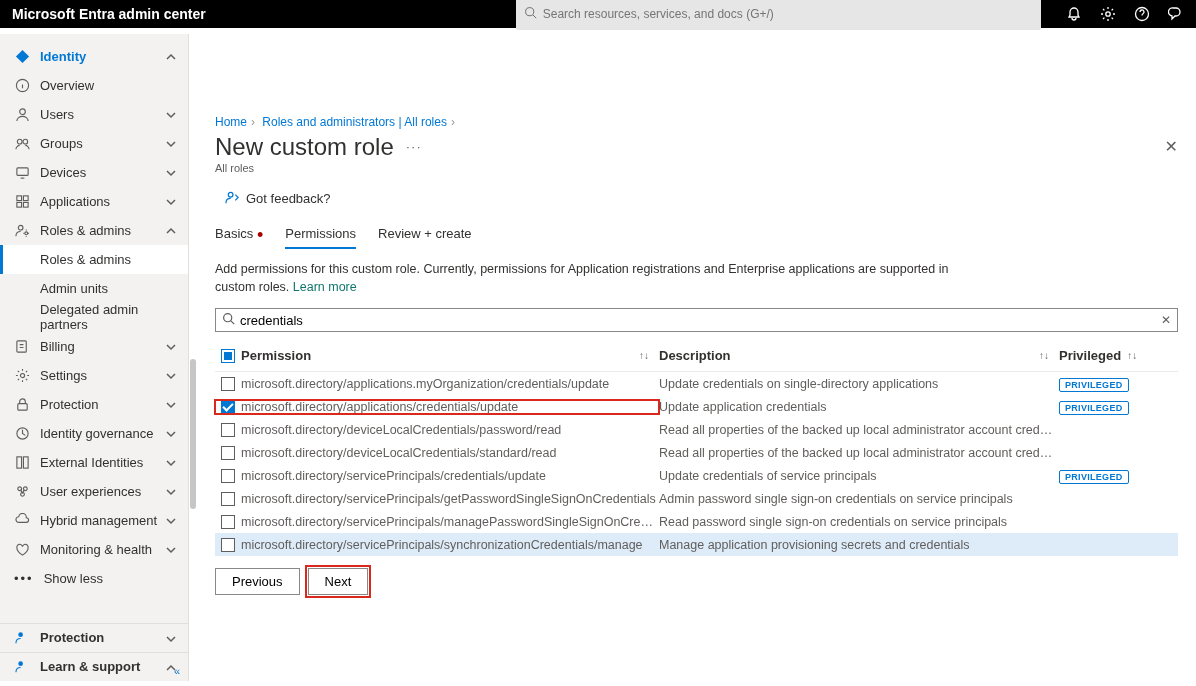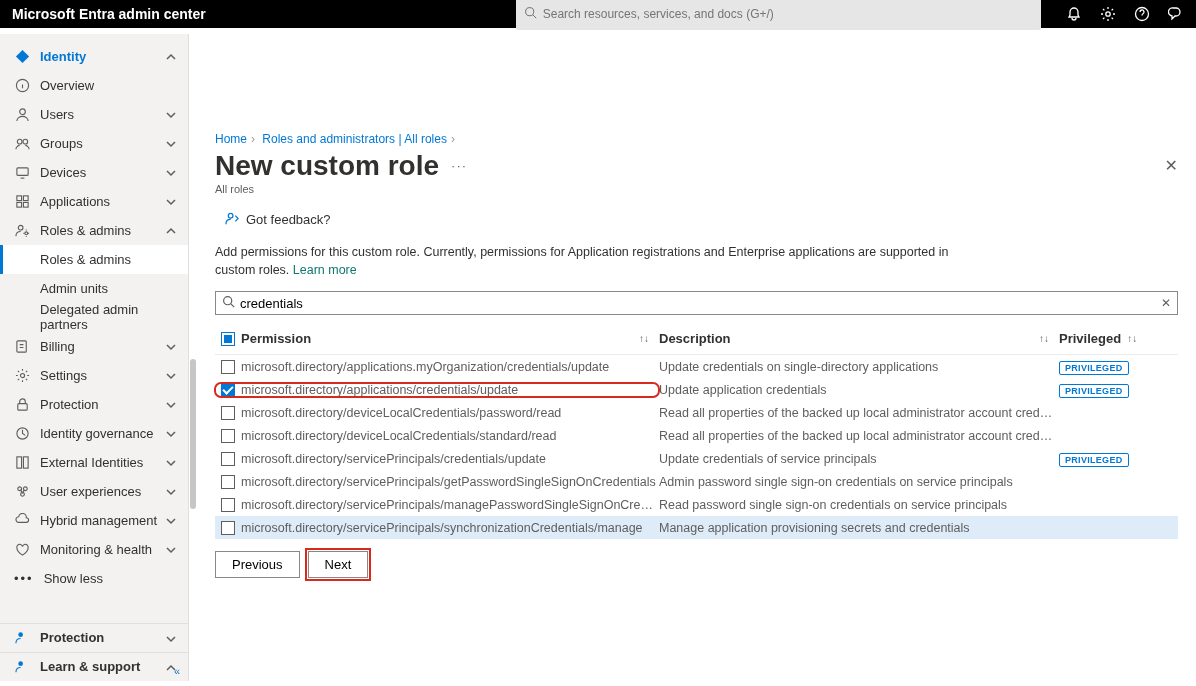--- a/index.html
+++ b/index.html
@@ -36,21 +36,21 @@
   
   .vscroll { width: 8px; background: #f3f2f1; position: relative; }
   .vscroll-thumb { position: absolute; top: 2px; left: 1px; width: 6px; height: 150px; background: #c8c6c4; border-radius: 3px; }
   
   
   .main { flex: 1; padding: 8px 18px 12px 18px; display: flex; flex-direction: column; }
   .breadcrumb { font-size: 12px; color: #605e5c; margin-bottom: 4px; }
   .breadcrumb a { color: #0078d4; text-decoration: none; }
   .breadcrumb .sep { margin: 0 4px; color: #a19f9d; }
   .title-row { display: flex; align-items: center; }
-  .title { font-size: 28px; font-weight: 700; }
+  .title { font-size: 24px; font-weight: 400; }
   .title-dots { margin-left: 12px; color: #605e5c; letter-spacing: 1px; cursor: pointer; }
   .close-x { margin-left: auto; font-size: 16px; color: #605e5c; cursor: pointer; }
   .subtitle { font-size: 11px; color: #605e5c; margin-top: 1px; margin-bottom: 10px; }
   .feedback { display: flex; align-items: center; gap: 6px; font-size: 13px; color: #323130; margin: 6px 0 14px 10px; cursor: pointer; }
   .feedback svg { width: 15px; height: 15px; stroke: #0078d4; fill: none; stroke-width: 1.3; }
   
   .tabs { display: flex; gap: 22px; border-bottom: 1px solid transparent; margin-bottom: 10px; }
   .tab { padding: 4px 0 6px 0; font-size: 13px; color: #323130; cursor: pointer; }
   .tab.active { border-bottom: 2px solid #0078d4; color: #323130; font-weight: 400; }
   .tab .dot { color: #a80000; font-size: 18px; line-height: 6px; vertical-align: middle; }
@@ -76,21 +76,21 @@
   .row { display: flex; align-items: center; height: 23px; font-size: 12.5px; color: #605e5c; border-bottom: 0; }
   .row.hovered { background: #deecf9; }
   .row .col-cb { width: 26px; display: flex; justify-content: center; }
   .row .col-perm { width: 418px; white-space: nowrap; overflow: hidden; text-overflow: ellipsis; }
   .row .col-desc { width: 400px; white-space: nowrap; overflow: hidden; text-overflow: ellipsis; }
   .row .col-priv { width: 88px; }
   .cb { width: 14px; height: 14px; border: 1px solid #605e5c; background: #fff; display: flex; align-items: center; justify-content: center; }
   .cb.checked { background: #0078d4; border-color: #0078d4; }
   .cb.checked::after { content: ""; width: 8px; height: 4px; border-left: 2px solid #fff; border-bottom: 2px solid #fff; transform: rotate(-45deg); margin-top: -2px; }
   .priv-badge { border: 1px solid #0078d4; color: #0078d4; font-size: 9px; padding: 1px 5px; border-radius: 2px; font-weight: 600; letter-spacing: 0.3px; }
-  .row-highlight { outline: 2px solid #d9291c; outline-offset: -1px; border-radius: 6px; }
+  .row-highlight { outline: 2px solid #d9291c; outline-offset: -1px; }
   
   .footer-btns { margin-top: auto; padding-top: 12px; display: flex; gap: 8px; }
   .btn { border: 1px solid #8a8886; background: #fff; padding: 5px 16px; font-size: 13px; cursor: pointer; }
   .btn.next-hl { outline: 2px solid #d9291c; outline-offset: 1px; }
 </style>
 </head>
 <body>
 
 <div class="topbar">
   <span class="brand">Microsoft Entra admin center</span>
@@ -372,20 +372,25 @@
     <div class="subtitle">All roles</div>
     <div class="feedback">
       <span><svg viewBox="0 0 16 16">
             <circle cx="6" cy="5" r="2.5"></circle>
             <path d="M1 14c0-3 2-5 5-5"></path>
             <path d="M11 5l3 3-3 3"></path>
           </svg></span>
       <span>Got feedback?</span>
     </div>
 
+    <div class="tabs">
+      <div class="tab"><span>Basics</span> <span class="dot">•</span></div>
+      <div class="tab active">Permissions</div>
+      <div class="tab">Review + create</div>
+    </div>
 
     <div class="desc">
       <span>Add permissions for this custom role. Currently, permissions for Application registrations and Enterprise applications are supported in custom roles. </span><a>Learn more</a>
     </div>
 
     <div class="perm-search">
       <span><svg viewBox="0 0 16 16">
             <circle cx="7" cy="7" r="5"></circle>
             <line x1="11" y1="11" x2="15" y2="15"></line>
           </svg></span>

